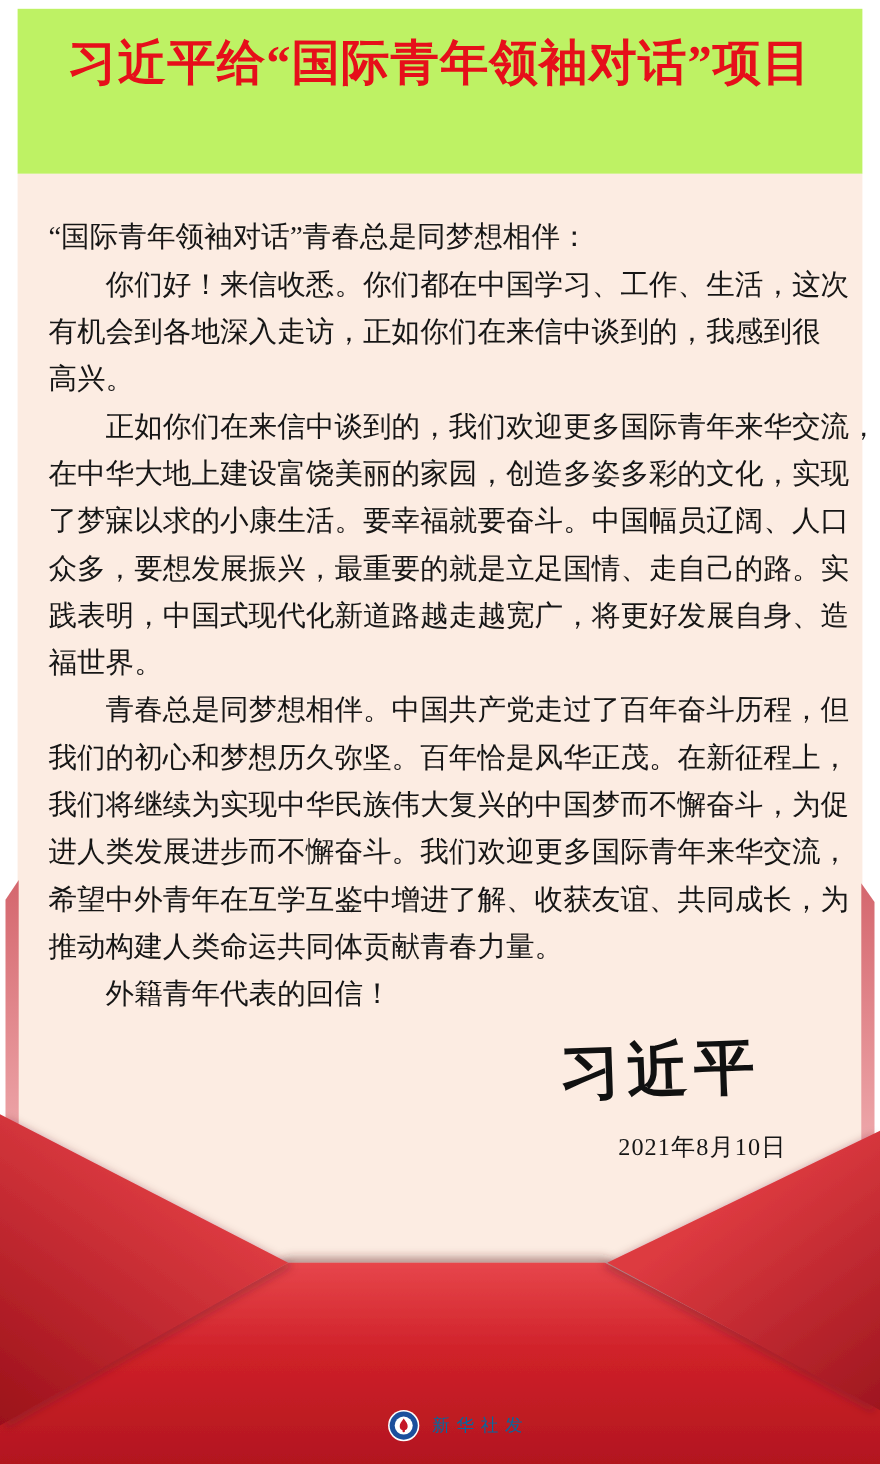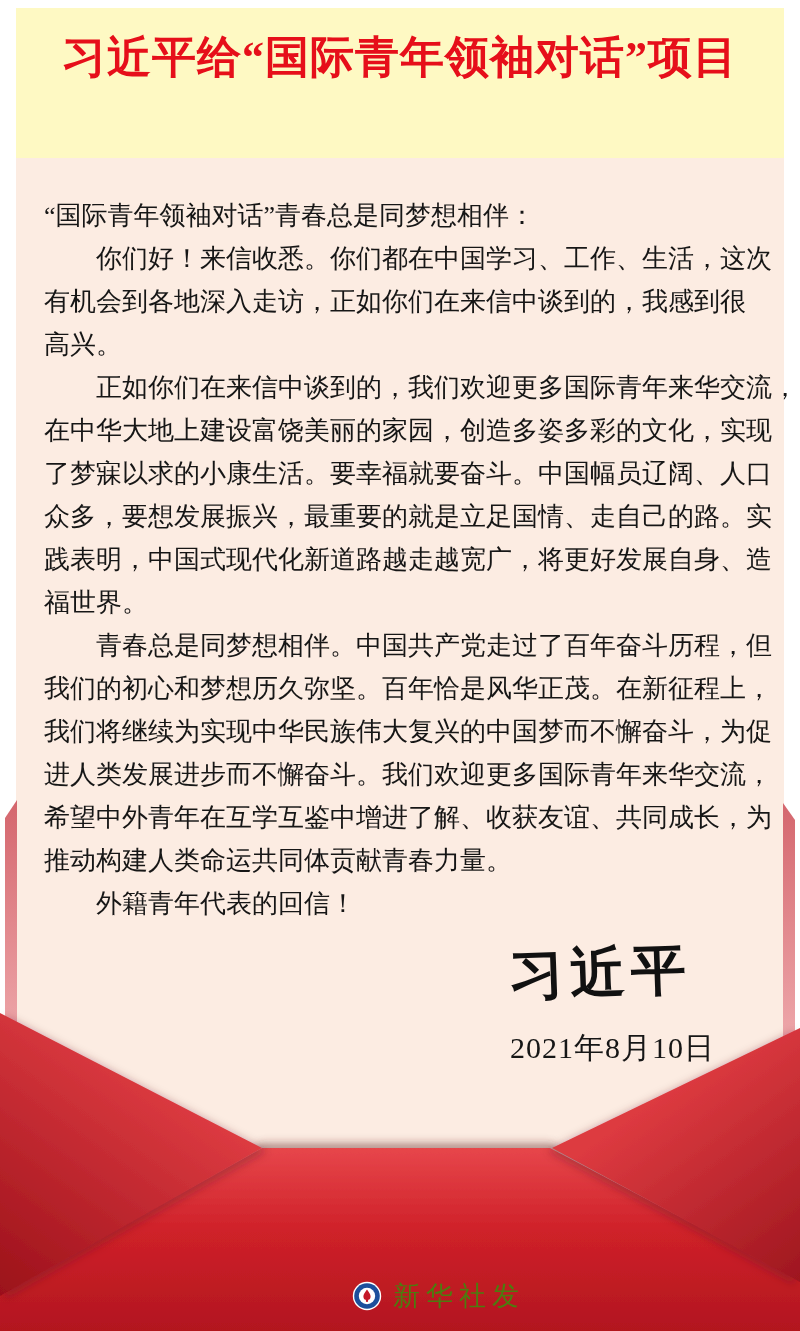--- a/index.html
+++ b/index.html
@@ -4,21 +4,21 @@
 <style>
   html,body{margin:0;padding:0;background:#e9e9e9;}
   .stage{
     position:relative;width:800px;height:1331px;margin:0 auto;
     background:#ffffff;overflow:hidden;
     font-family:"Liberation Serif","DejaVu Serif",serif;
   }
   
   .banner{
     position:absolute;left:16px;top:8px;width:768px;height:150px;
-    background:#fef9c3;box-sizing:border-box;padding-top:21px;
+    background:#bef264;box-sizing:border-box;padding-top:21px;
     text-align:center;color:#e60f1a;font-weight:bold;
     font-size:44px;line-height:57px;letter-spacing:1px;
   }
   
   .paper{
     position:absolute;left:16px;top:158px;width:768px;height:994px;
     background:#fcece2;
   }
   
   .body-text{
@@ -36,31 +36,31 @@
   .sig-titles{
     text-align:right;font-size:28px;line-height:43px;color:#161616;
     letter-spacing:1px;
   }
   .sig-name{
     font-size:55px;color:#111;margin-left:26px;
     transform:rotate(-2deg);letter-spacing:6px;font-weight:600;
   }
   .sig-date{
     position:absolute;top:1028px;right:85px;
-    font-size:30px;color:#161616;letter-spacing:1px;
+    font-size:22px;color:#161616;letter-spacing:1px;
   }
   
   .envelope{position:absolute;left:0;top:0;width:800px;height:1331px;pointer-events:none;}
   
   .credit{
     position:absolute;left:352px;top:1279px;height:34px;
     display:flex;align-items:center;
   }
   .credit-text{
-    color:#4d7c0f;font-size:27px;letter-spacing:6px;margin-left:11px;
+    color:#0369a1;font-size:16px;letter-spacing:6px;margin-left:11px;
     font-family:"Liberation Serif","DejaVu Serif",serif;
   }
 </style>
 </head>
 <body>
 
 <div class="stage">
 
   <div class="banner">
     <div>习近平给“国际青年领袖对话”项目</div>

